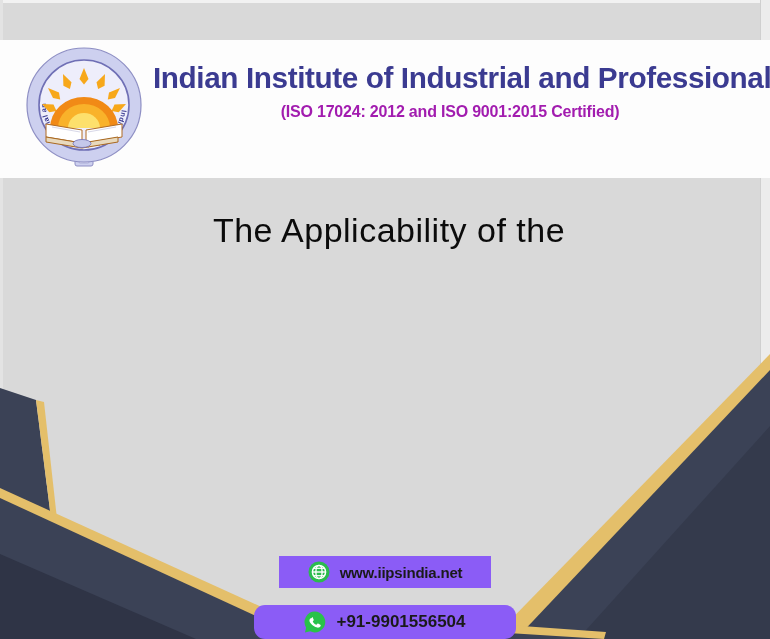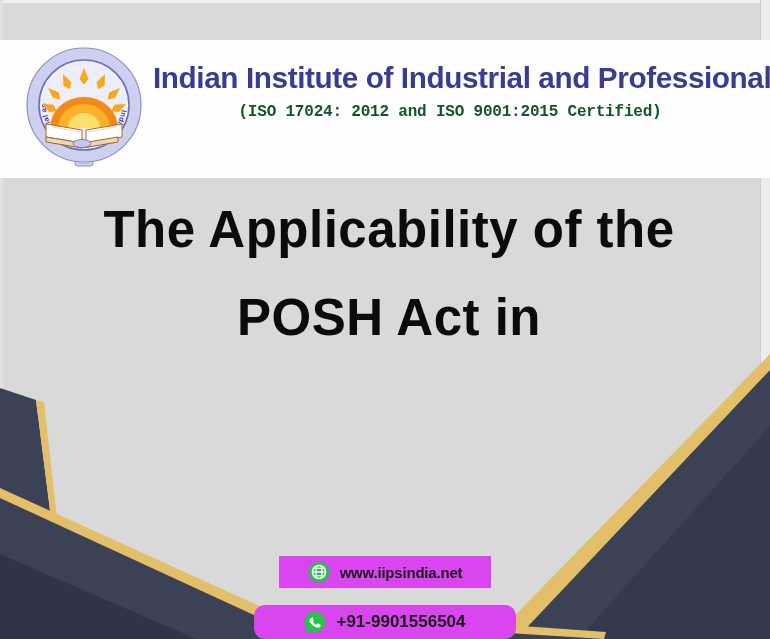--- a/index.html
+++ b/index.html
@@ -83,24 +83,24 @@
     font-weight: bold;
     font-size: 30px;
     line-height: 1.08;
     color: #3b3b91;
     letter-spacing: -0.4px;
     white-space: nowrap;
     transform: scaleX(0.99);
   }
   .org-cert {
     margin-top: 9px;
-    font-family: Liberation Mono, monospace;
+    font-family: Liberation Sans, sans-serif;
     font-weight: bold;
     font-size: 16px;
-    color: #14532d;
+    color: #a21caf;
     letter-spacing: -0.2px;
     white-space: nowrap;
   }
 
   
   .corner-deco {
     position: absolute;
     left: 0;
     top: 330px;
     width: 770px;
@@ -113,42 +113,42 @@
   .main-title {
     position: absolute;
     left: 0;
     top: 186px;
     width: 770px;
     z-index: 3;
     text-align: center;
   }
   .title-line {
     font-family: "Liberation Sans", sans-serif;
-    font-weight: bold;
-    font-size: 51px;
+    font-weight: normal;
+    font-size: 34px;
     line-height: 88px;
     color: #0b0b0b;
     letter-spacing: 0.5px;
     white-space: nowrap;
     padding-left: 8px;
   }
 
   
   .contact-stack {
     position: absolute;
     left: 0;
     top: 556px;
     width: 770px;
     z-index: 7;
     display: flex;
     flex-direction: column;
     align-items: center;
   }
   .contact-box {
-    background: #d946ef;
+    background: #8b5cf6;
     height: 32px;
     display: flex;
     align-items: center;
     justify-content: center;
     padding: 0 16px;
     box-sizing: border-box;
   }
   .contact-box.site { width: 212px; }
   .contact-box.phone { width: 262px; margin-top: 17px; height: 34px; border-radius: 11px; }
 
@@ -240,21 +240,20 @@
     </svg>
   </div>
 
   <div class="header-text">
     <div class="org-title">Indian Institute of Industrial and Professional Studies</div>
     <div class="org-cert">(ISO 17024: 2012 and ISO 9001:2015 Certified)</div>
   </div>
 
   <div class="main-title">
     <div class="title-line">The Applicability of the</div>
-    <div class="title-line">POSH Act in</div>
   </div>
 
   <div class="contact-stack">
 
     <div class="contact-box site">
       <svg class="contact-icon" viewBox="0 0 22 22">
         <circle cx="11" cy="11" r="10.5" fill="#2bbb4e"></circle>
         <circle cx="11" cy="11" r="6.6" fill="none" stroke="#ffffff" stroke-width="1.5"></circle>
         <ellipse cx="11" cy="11" rx="3.1" ry="6.6" fill="none" stroke="#ffffff" stroke-width="1.4"></ellipse>
         <line x1="4.4" y1="11" x2="17.6" y2="11" stroke="#ffffff" stroke-width="1.4"></line>

